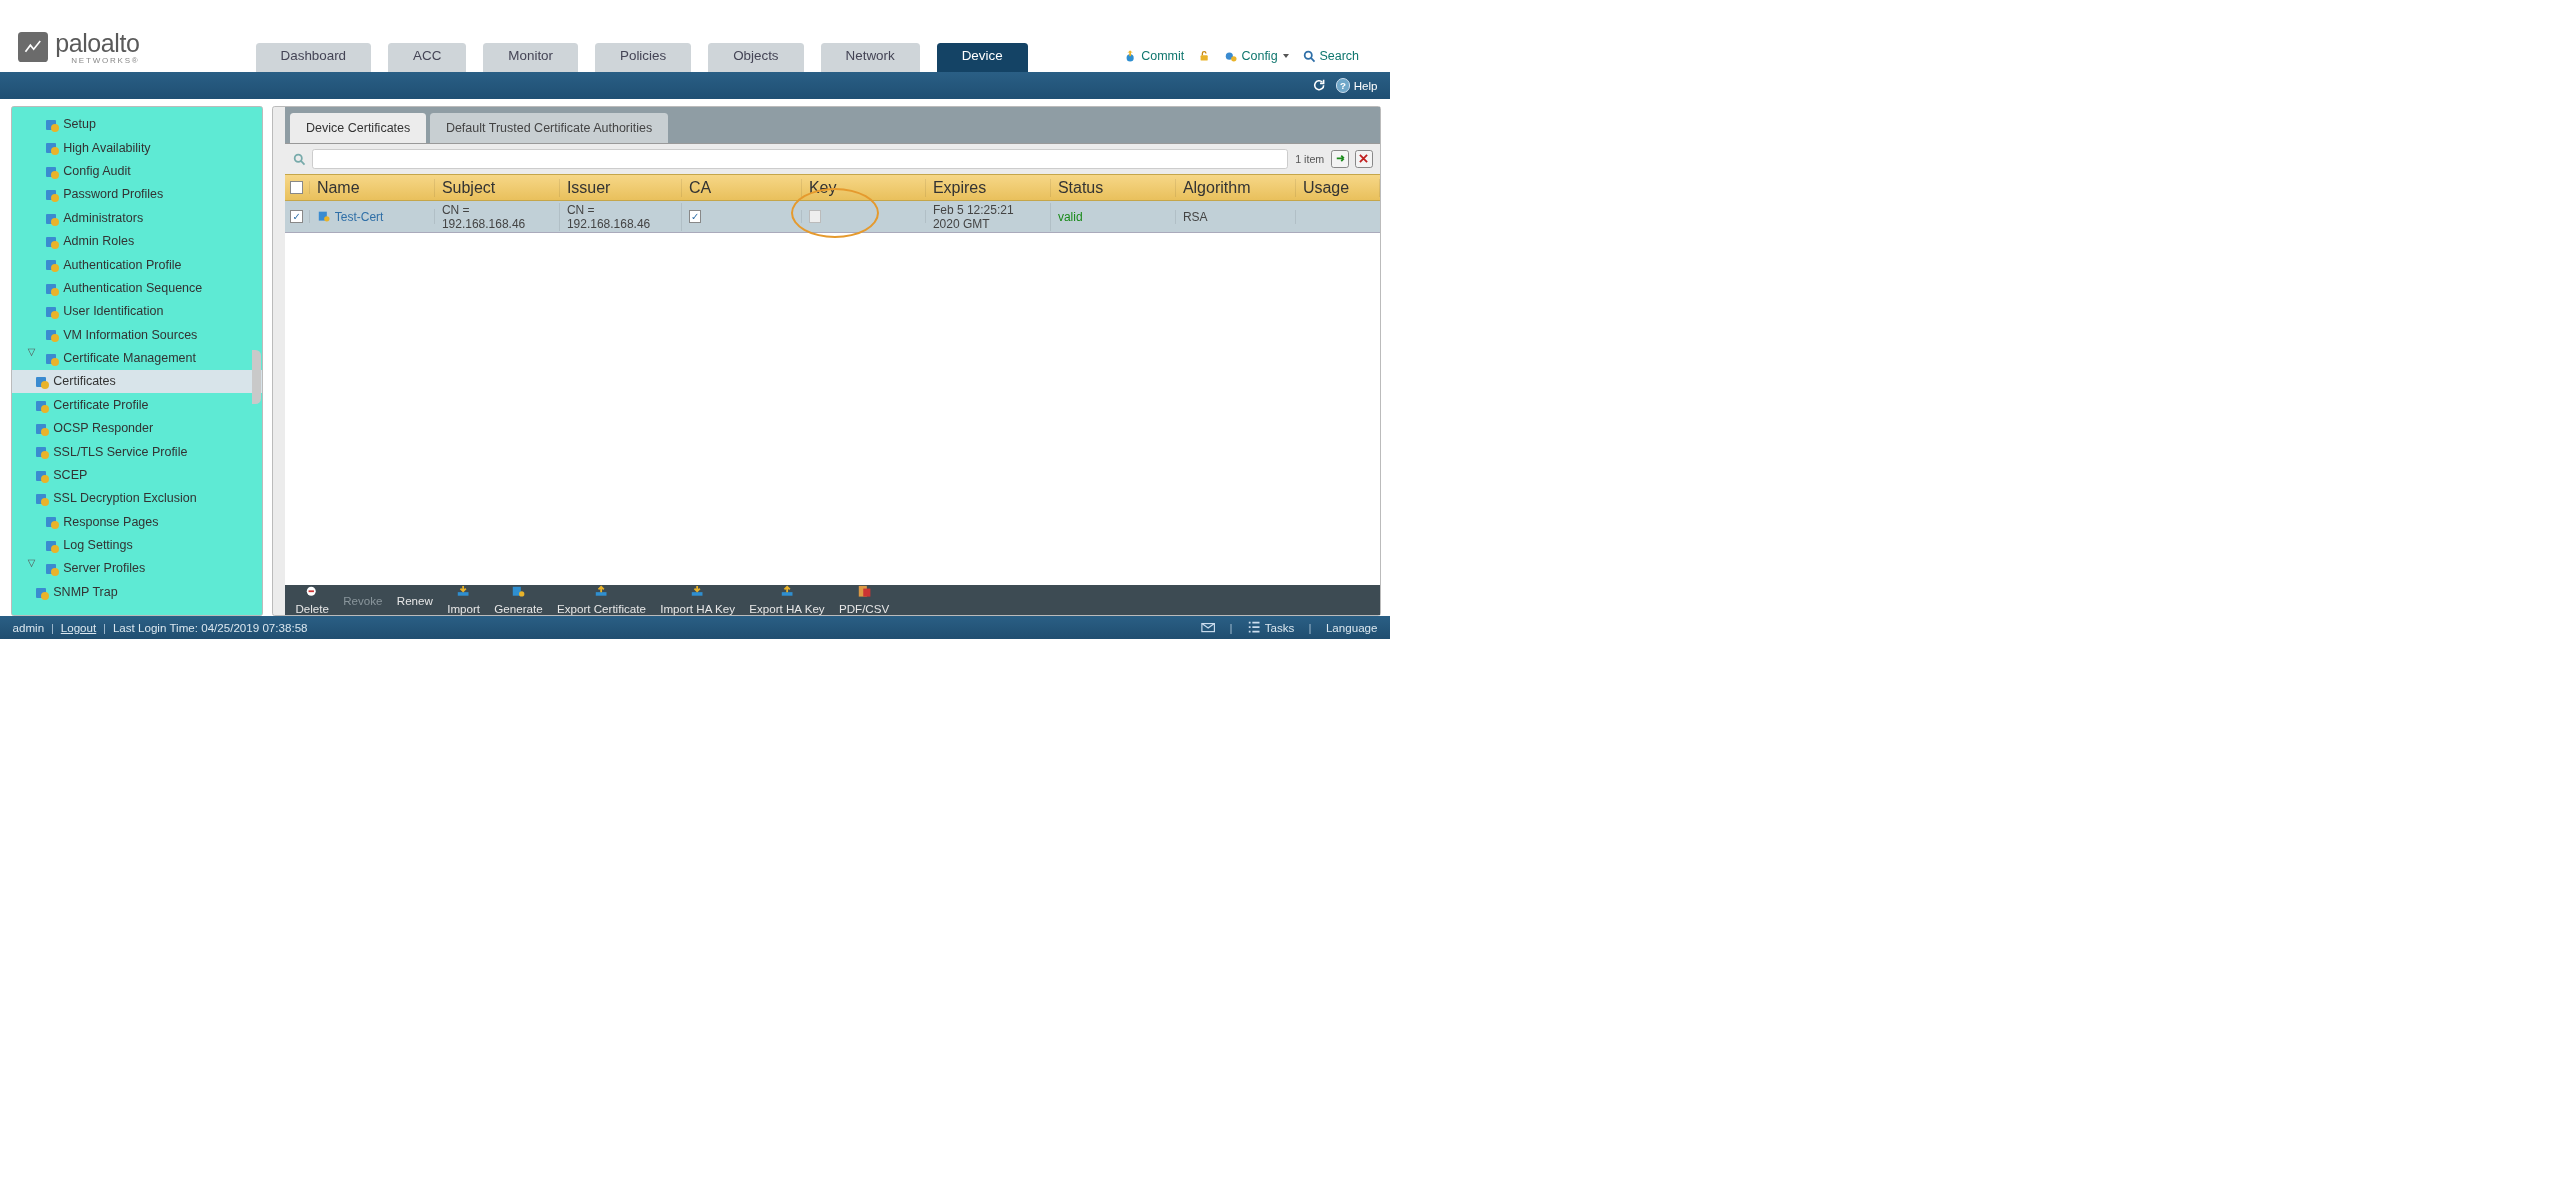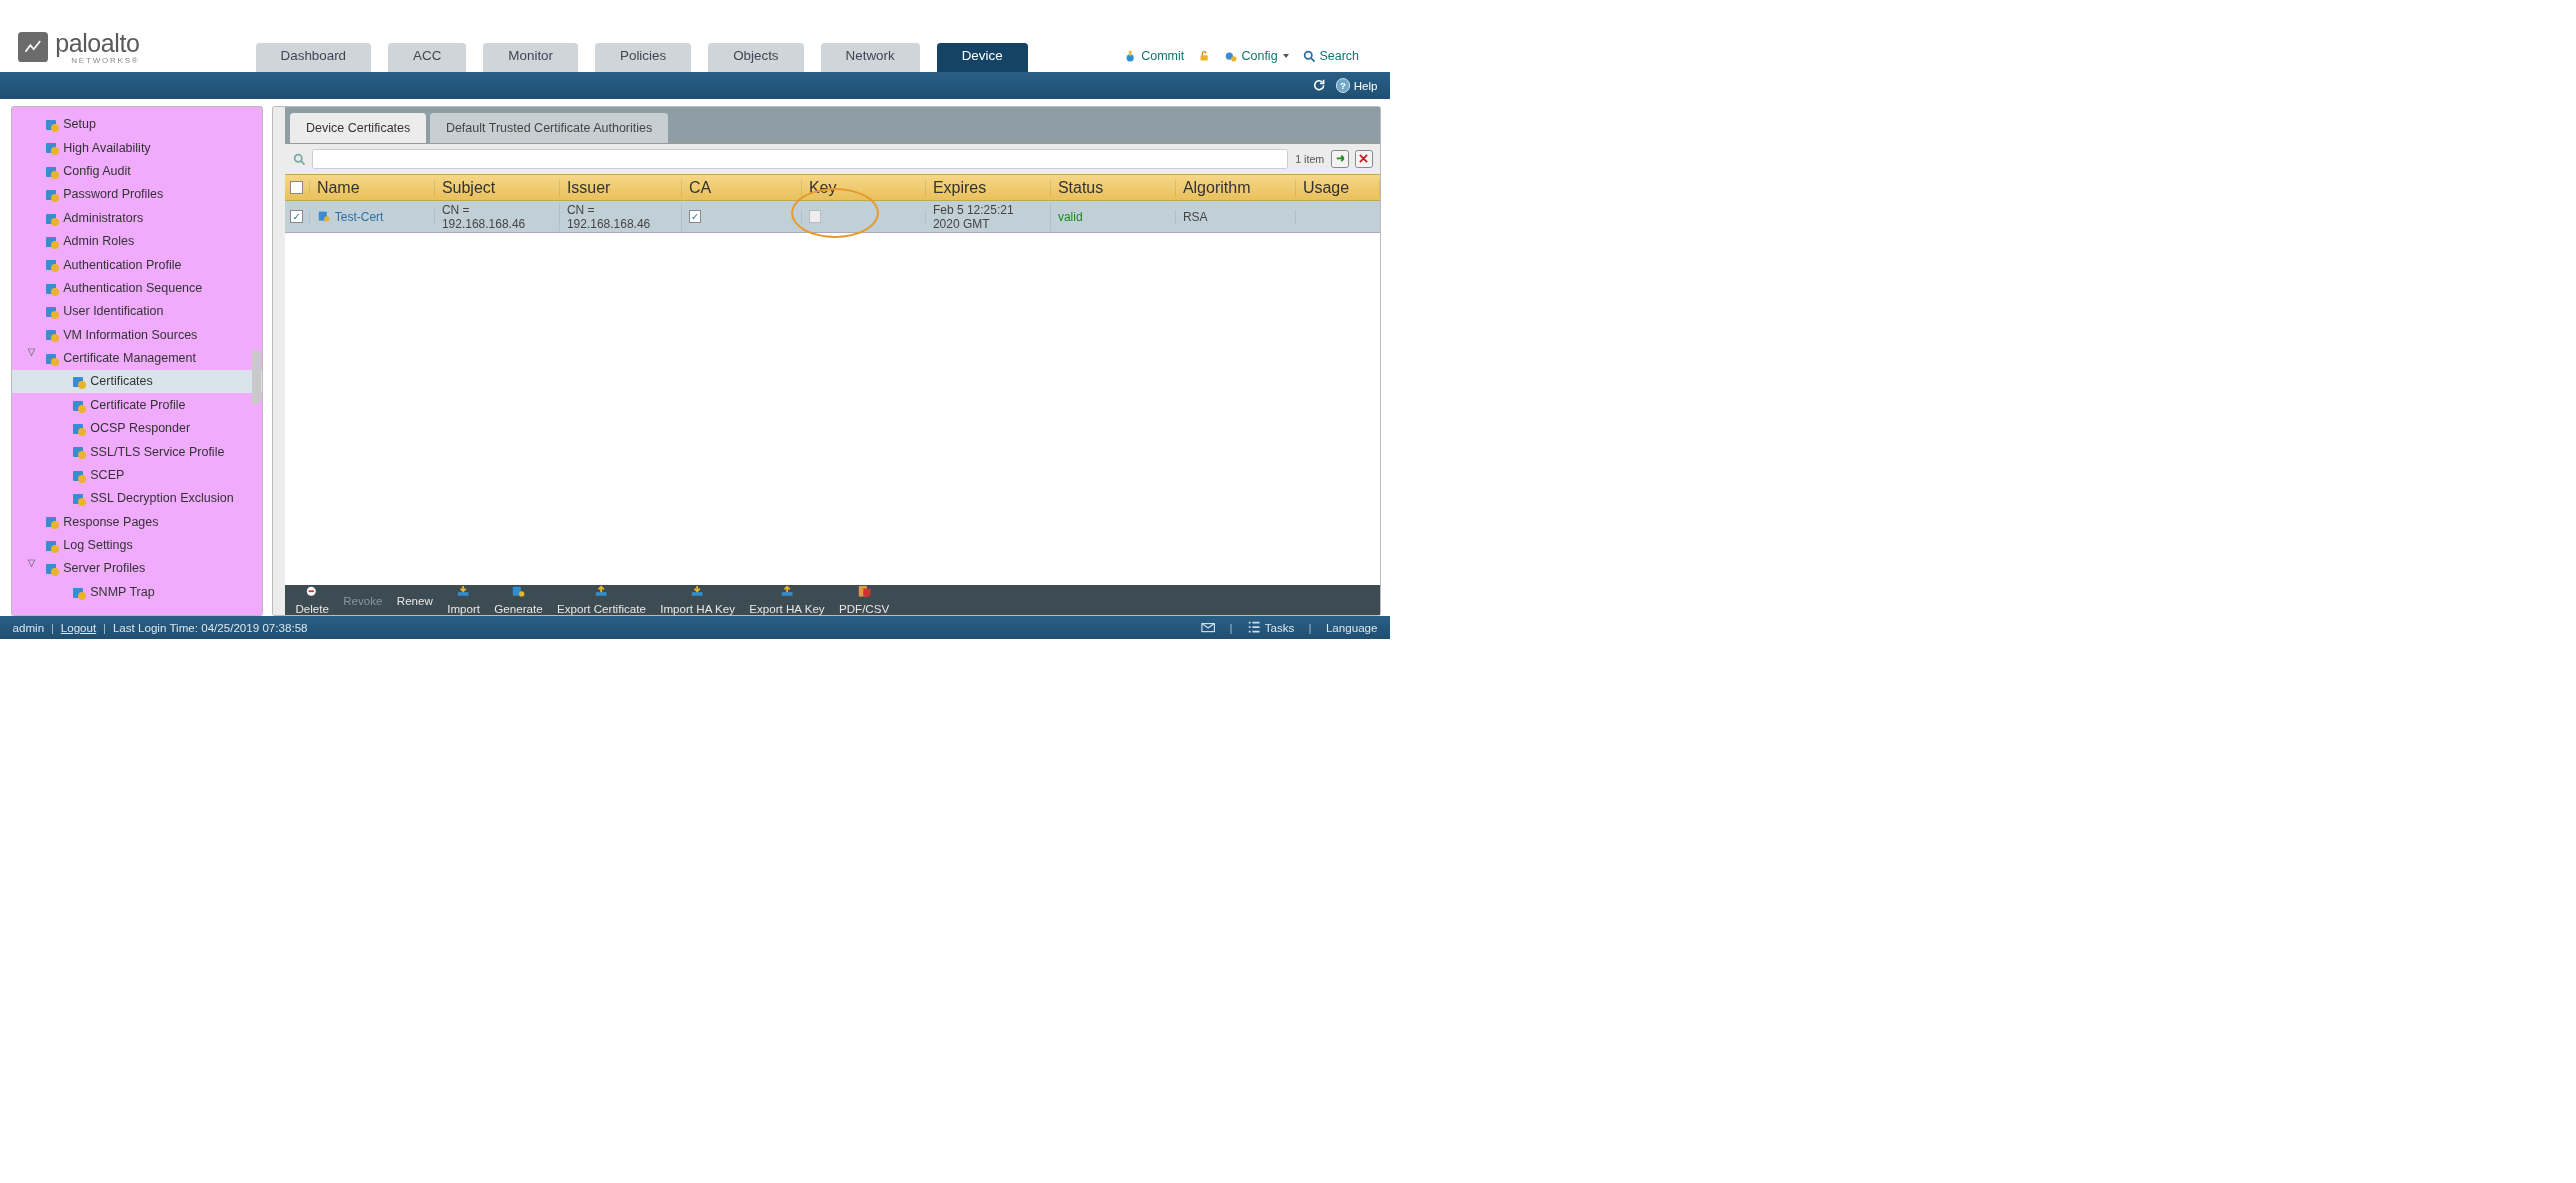--- a/index.html
+++ b/index.html
@@ -20,25 +20,25 @@
 .caret-down { width:0;height:0;border-left:3.6px solid transparent;border-right:3.6px solid transparent;border-top:4.5px solid #555; display:inline-block; margin-left:1.8px;}
 
 .subbar { height:27px; background:#3a6b8f; background:linear-gradient(#2a5f85,#1f4f73); display:flex; align-items:center; justify-content:flex-end; padding:0 12.5px; gap:9px; color:#fff; }
 .subbar .refresh { width:14.3px; height:14.3px; cursor:pointer; }
 .help { display:flex; align-items:center; gap:3.6px; cursor:pointer; font-size:11.6px;}
 .help-icon { width:14.3px;height:14.3px;border-radius:50%;background:#6fa7c9;border:0.9px solid #cde; display:flex;align-items:center;justify-content:center;color:#fff;font-size:9.8px;font-weight:bold;}
 
 .body-row { display:flex; height:calc(100% - 72px - 27px - 23px); position:relative; }
 
 
-.sidebar { width:252px; background:#f0abfc; border:0.9px solid #bbb; margin:7.2px 0 0 10.7px; overflow-y:auto; padding:5.4px 0; position:relative; border-radius:2.7px;}
+.sidebar { width:252px; background:#5eead4; border:0.9px solid #bbb; margin:7.2px 0 0 10.7px; overflow-y:auto; padding:5.4px 0; position:relative; border-radius:2.7px;}
 .side-item { display:flex; align-items:center; padding:2.7px 5.4px 2.7px 32px; cursor:pointer; color:#333; font-size:12.5px; line-height:18px; white-space:nowrap;}
 .side-item .ic { width:16px; height:14.3px; margin-right:3.6px; flex-shrink:0; }
 .side-item.selected { background:#d8e4ea; }
-.side-item.level1 { padding-left:59px; }
+.side-item.level1 { padding-left:22px; }
 .tree-caret { position:absolute; left:16px; width:9px; font-size:9.8px; color:#555; }
 .side-row { position:relative; }
 .collapse-tab { position:absolute; left:252px; top:251px; width:9px; height:54px; background:#c9c9c9; border-top-right-radius:5.4px;border-bottom-right-radius:5.4px; cursor:pointer;}
 
 
 .main { flex:1; margin:7.2px 9px 0 9px; display:flex; flex-direction:column; background:#ececec; border:0.9px solid #bbb; border-radius:2.7px; position:relative;padding-left:12px; }
 .main-tabs { display:flex; background:#8f9da4; border-bottom:0.9px solid #999; padding:5.4px 5.4px 0 5.4px; gap:3.6px;}
 .main-tab { padding:8px 16px; background:#c8cfd2; color:#444; font-size:12.5px; border-top-left-radius:3.6px; border-top-right-radius:3.6px; cursor:pointer;}
 .main-tab.active { background:#ececec; font-weight:normal; color:#333;}
 .search-row { display:flex; align-items:center; padding:5.4px 7.2px; gap:5.4px; background:#ececec;}

